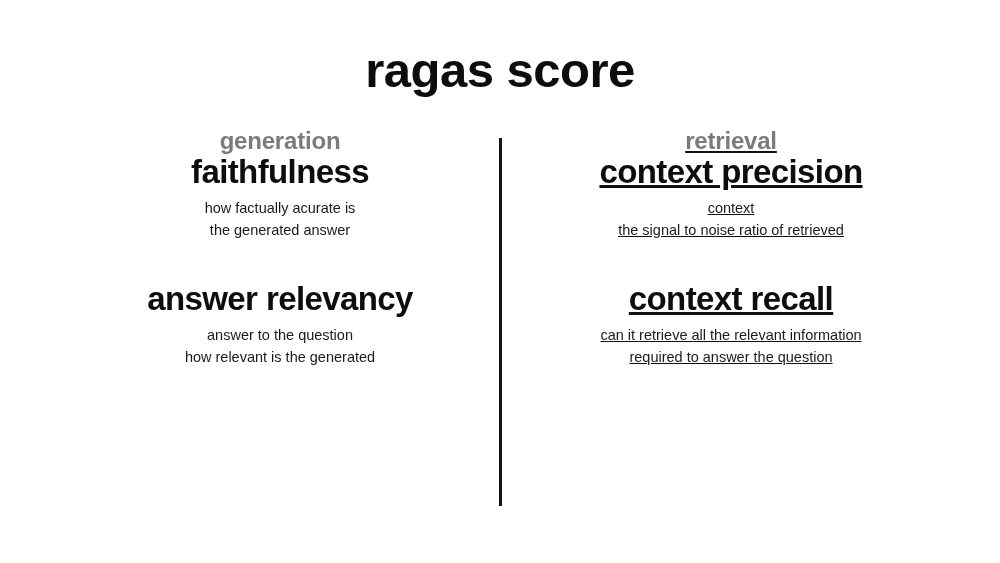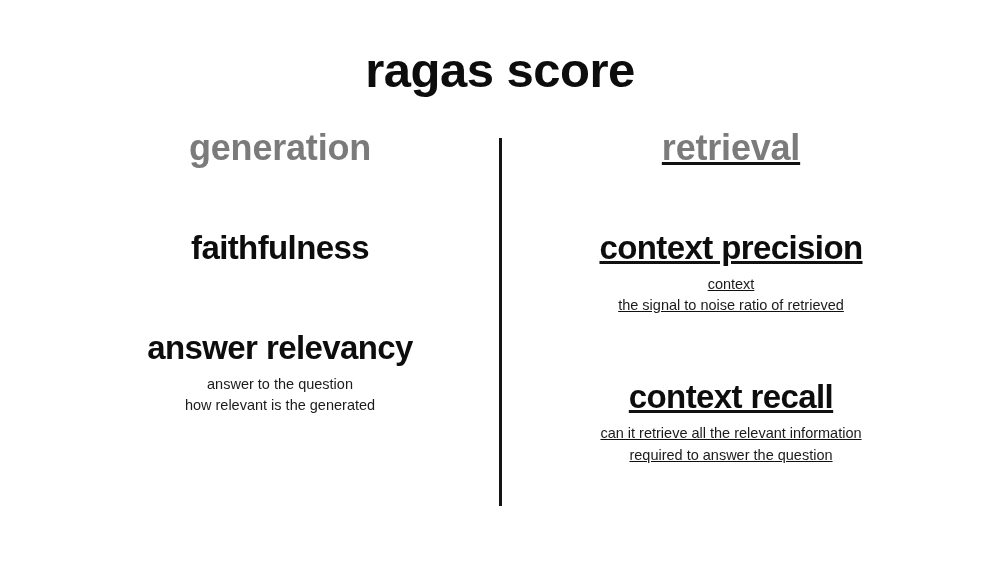--- a/index.html
+++ b/index.html
@@ -56,36 +56,35 @@
     width: 440px;
   }
   .column-retrieval {
     left: 511px;
     width: 440px;
     text-decoration: underline;
   }
 
   .column-header {
     text-align: center;
-    font-size: 36px;
+    font-size: 24px;
     font-weight: 700;
     color: #7b7b7b;
     letter-spacing: -0.2px;
     line-height: 1.1;
   }
 
   
   .metric {
     text-align: center;
   }
   .metric-first {
-    margin-top: 62px;
   }
   .metric-second {
-    margin-top: 63px;
+    margin-top: 40px;
   }
 
   .metric-name {
     font-size: 33px;
     font-weight: 700;
     color: #0d0d0d;
     letter-spacing: -0.6px;
     line-height: 1.12;
   }
 
@@ -107,20 +106,24 @@
 
   <div class="title">ragas score</div>
 
   <div class="divider"></div>
 
   <div class="column column-generation">
     <div class="column-header">generation</div>
 
     <div class="metric metric-first">
       <div class="metric-name">faithfulness</div>
+      <div class="metric-desc">
+        <span class="desc-line">how factually acurate is</span>
+        <span class="desc-line">the generated answer</span>
+      </div>
     </div>
 
     <div class="metric metric-second">
       <div class="metric-name">answer relevancy</div>
       <div class="metric-desc">
         <span class="desc-line">answer to the question</span>
         <span class="desc-line">how relevant is the generated</span>
       </div>
     </div>
   </div>

